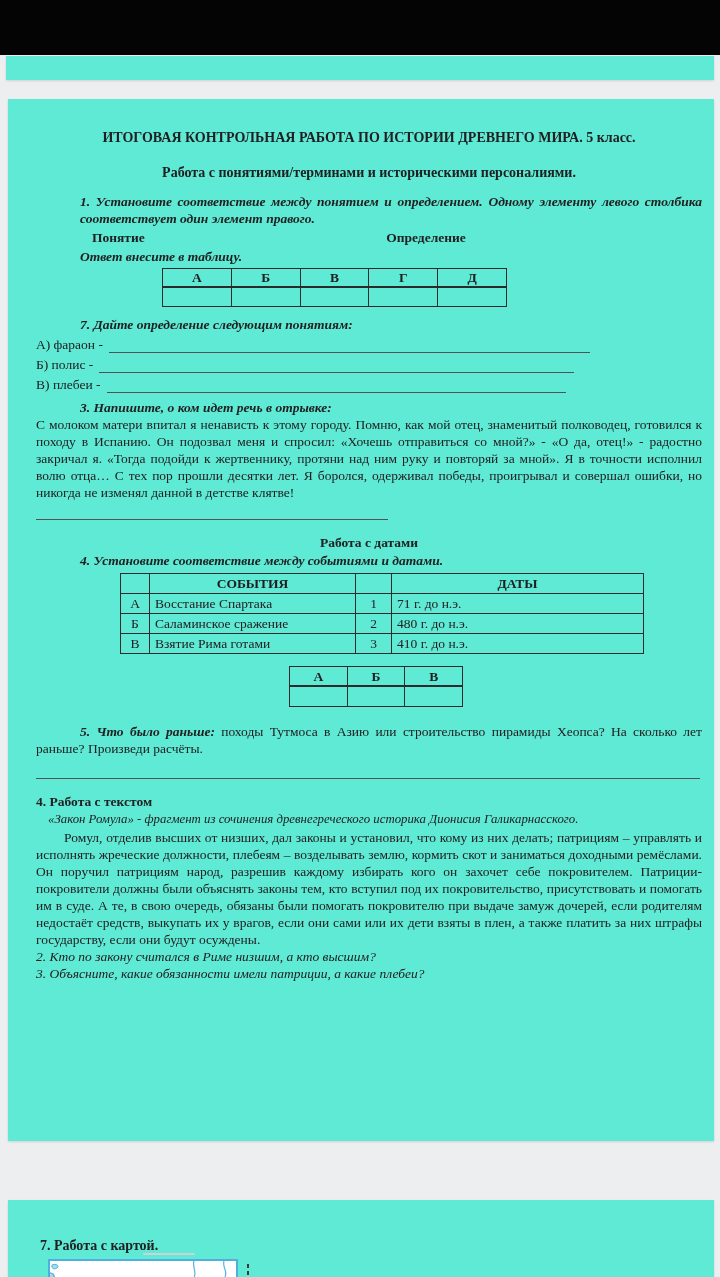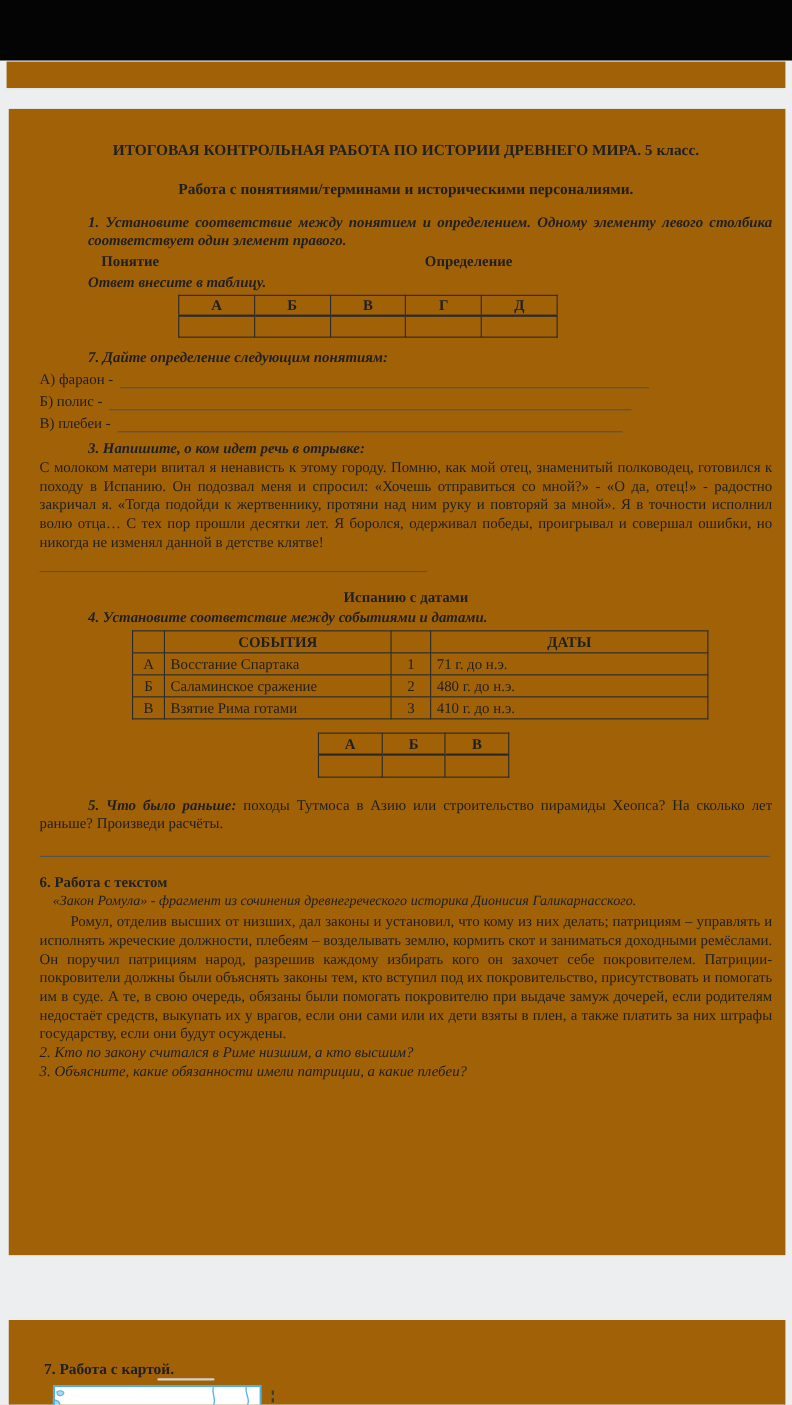--- a/index.html
+++ b/index.html
@@ -2,21 +2,21 @@
 <html><head>
 <meta charset="utf-8">
 <style>
   html,body{margin:0;padding:0;background:#eceef0;}
   .viewport{
     position:relative;width:720px;height:1277px;overflow:hidden;
     background:#eceef0;font-family:"Liberation Serif","DejaVu Serif",serif;
     color:#202022;
   }
   .topbar{position:absolute;top:0;left:0;width:720px;height:55px;background:#040404;}
-  .page{position:absolute;left:8px;width:706px;background:#a16207;box-shadow:0 1px 2px rgba(0,0,0,.12);}
+  .page{position:absolute;left:8px;width:706px;background:#5eead4;box-shadow:0 1px 2px rgba(0,0,0,.12);}
   .page-frag{top:56px;height:24px;left:6px;width:708px;}
   .page-main{top:99px;height:1042px;}
   .page-three{top:1200px;height:145px;}
   .content{padding:26px 12px 0 28px;font-size:13.5px;line-height:17px;}
 
   .doc-title{margin-top:4px;text-align:center;font-weight:bold;font-size:14px;}
   .doc-subtitle{margin-top:18px;text-align:center;font-weight:bold;font-size:14px;}
   .bi{font-weight:bold;font-style:italic;margin-left:44px;}
   .q-head{margin-top:12px;text-align:justify;}
   .cols-header{position:relative;height:18px;margin-top:2px;font-weight:bold;}
@@ -112,21 +112,21 @@
       </div>
       <div class="fill-row">
         <span class="lbl">В) плебеи -</span>
         <span class="line" style="margin-right:136px;"></span>
       </div>
 
       <div class="q-head bi" style="margin-top:6px;">3. Напишите, о ком идет речь в отрывке:</div>
       <div class="passage">С молоком матери впитал я ненависть к этому городу. Помню, как мой отец, знаменитый полководец, готовился к походу в Испанию. Он подозвал меня и спросил: «Хочешь отправиться со мной?» - «О да, отец!» - радостно закричал я. «Тогда подойди к жертвеннику, протяни над ним руку и повторяй за мной».  Я в точности исполнил волю отца… С тех пор прошли десятки лет. Я боролся, одерживал победы, проигрывал и совершал ошибки, но никогда не изменял данной  в детстве клятве!</div>
       <div class="ans-line"></div>
 
-      <div class="center-bold">Испанию с датами</div>
+      <div class="center-bold">Работа с датами</div>
       <div class="q-head bi" style="margin-top:1px;">4. Установите соответствие между событиями и датами.</div>
 
       <table class="tbl-4">
         <colgroup>
             <col style="width:29px;">
             <col style="width:206px;">
             <col style="width:36px;">
             <col style="width:252px;">
           </colgroup>
         <tbody>
@@ -170,21 +170,21 @@
           <td></td>
         </tr>
       </tbody>
         </table>
 
       <div class="q5">
         <span class="bi">5. Что было раньше:</span><span> походы Тутмоса в Азию или строительство пирамиды Хеопса? На сколько лет раньше? Произведи расчёты.</span>
       </div>
       <div class="full-line"></div>
 
-      <div class="q6-head">6. Работа с текстом</div>
+      <div class="q6-head">4. Работа с текстом</div>
       <div class="q6-sub">«Закон Ромула» - фрагмент из сочинения древнегреческого историка Дионисия Галикарнасского.</div>
       <div class="q6-passage">Ромул, отделив высших от низших, дал законы и установил, что кому из них делать; патрициям – управлять и исполнять жреческие должности, плебеям – возделывать землю, кормить скот и заниматься доходными ремёслами. Он поручил патрициям народ, разрешив каждому избирать кого он захочет себе покровителем. Патриции-покровители должны были объяснять законы тем, кто вступил под их покровительство, присутствовать и помогать им в суде. А те, в свою очередь, обязаны были помогать покровителю при выдаче замуж дочерей, если родителям недостаёт средств, выкупать их у врагов, если они сами или их дети взяты в плен, а также платить за них штрафы государству, если они будут осуждены.</div>
       <div class="q6-questions">
         <div>2. Кто по закону считался в Риме низшим, а кто высшим?</div>
         <div>3. Объясните, какие обязанности имели патриции, а какие плебеи?</div>
       </div>
     </div>
   </div>
 
   <div class="page page-three">

